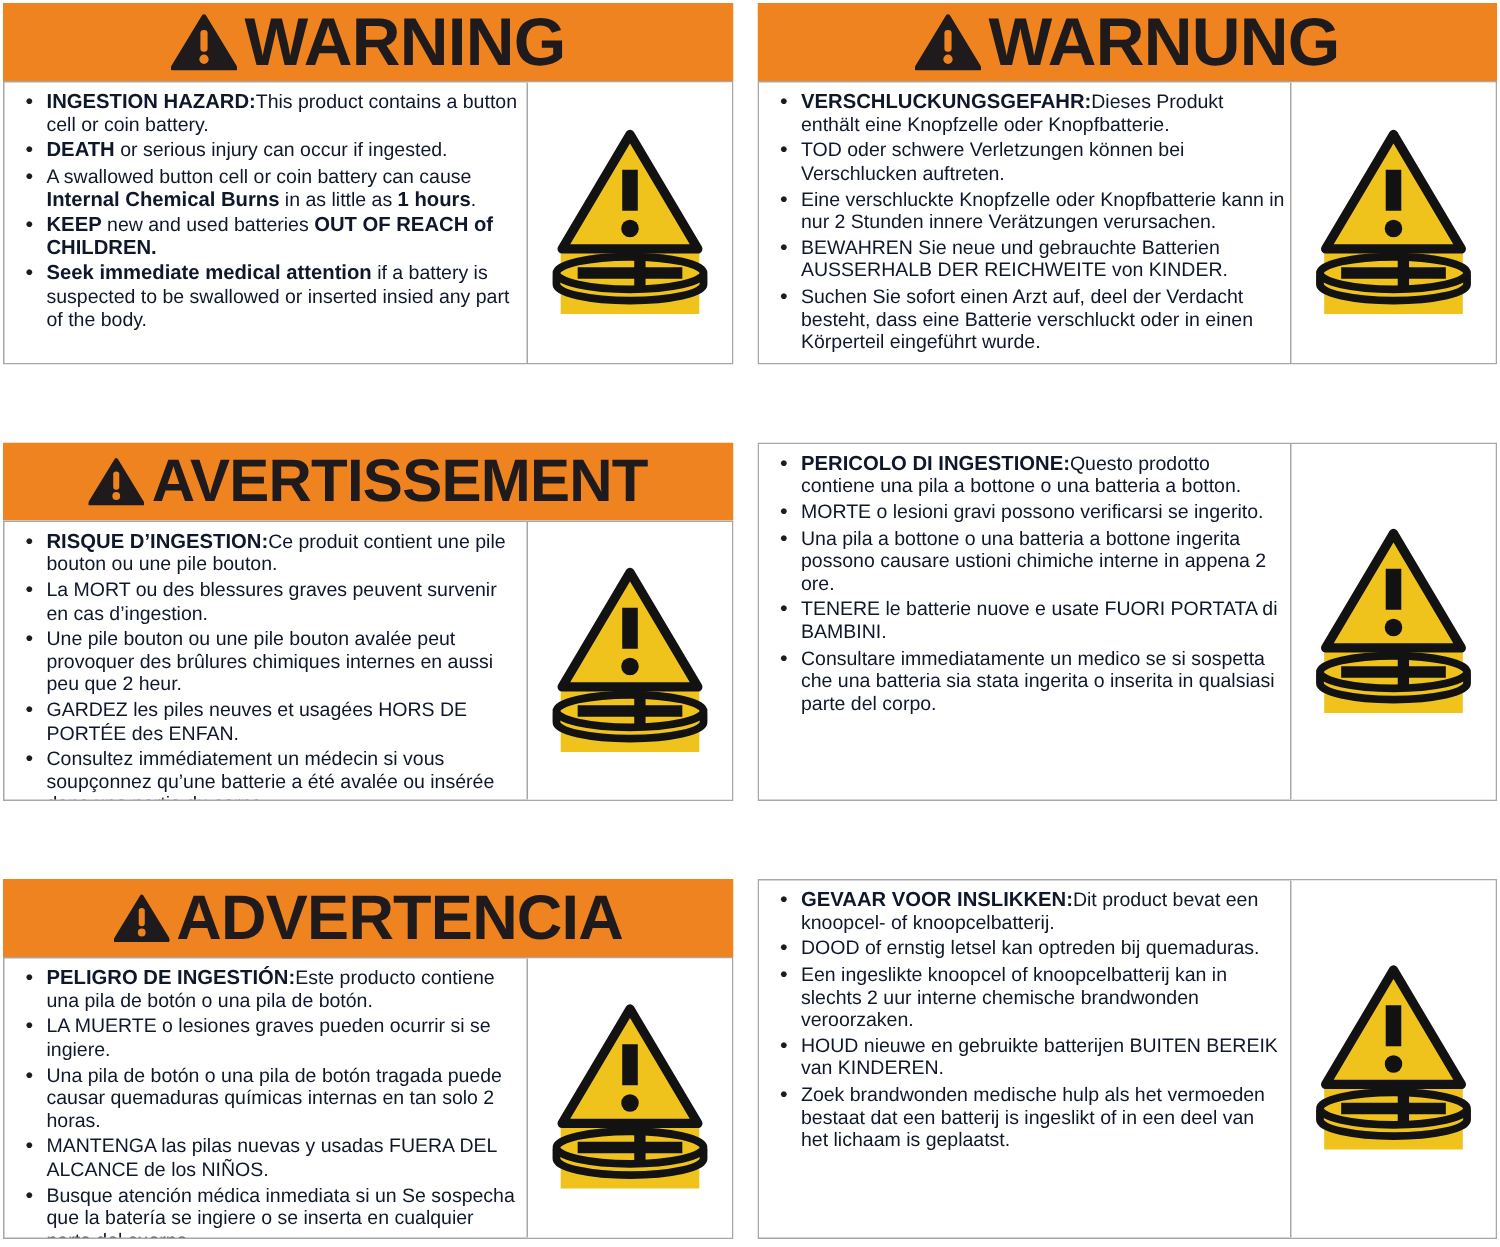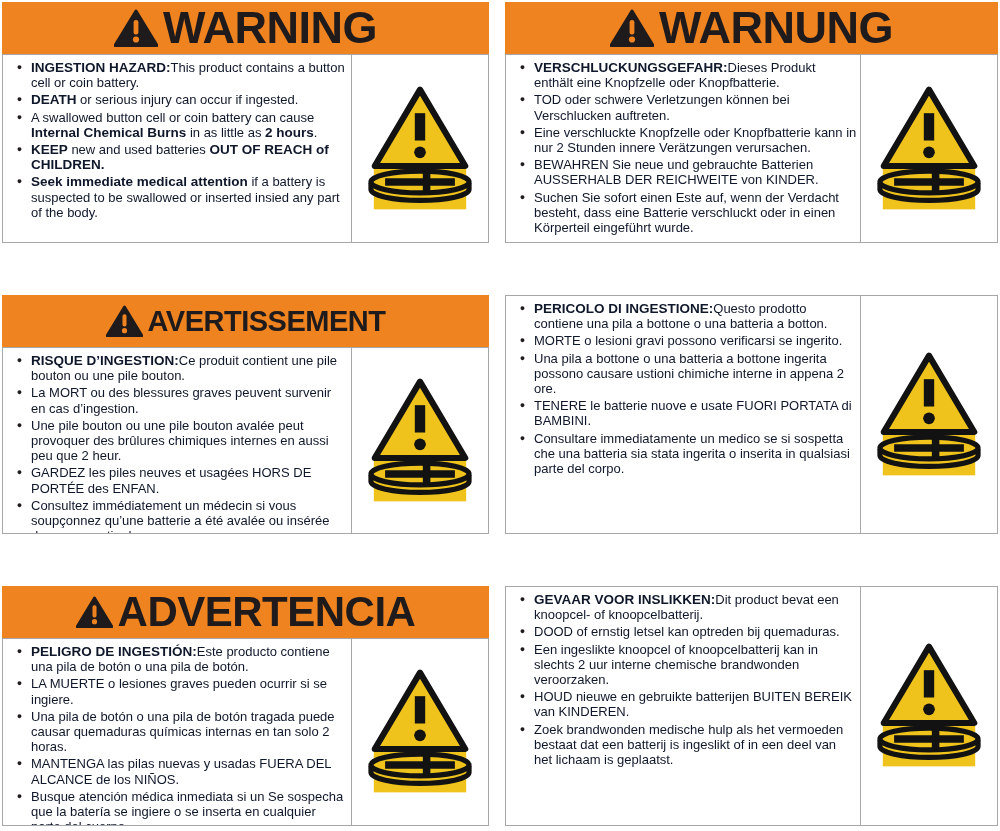--- a/index.html
+++ b/index.html
@@ -4,21 +4,21 @@
 <style>
   html,body{margin:0;padding:0;background:#ffffff;}
   body{width:1000px;height:831px;font-family:"Liberation Sans",sans-serif;color:#1f1a1b;}
   .sheet{position:relative;width:1000px;height:831px;background:#fff;overflow:hidden;}
   .grid{display:grid;grid-template-columns:487px 493px;grid-template-rows:241px 239px 240px;
         column-gap:16px;row-gap:52px;padding:2px 0 0 2px;border-radius:11px;}
   .label{display:flex;flex-direction:column;overflow:hidden;}
   .header{height:52px;flex:none;background:var(--orange);display:flex;align-items:center;justify-content:center;gap:5px;}
   .title{font-weight:bold;color:#1f1a1b;letter-spacing:-0.5px;white-space:nowrap;}
   .r0 .title{font-size:45px;}
-  .r1 .title{font-size:29px;}
+  .r1 .title{font-size:40px;}
   .r2 .title{font-size:42px;text-align:right;}
   .hicon{width:44px;height:38px;}
   .r1 .hicon,.r2 .hicon{width:37px;height:32px;}
   .body{flex:1;min-height:0;background:#fff;border:1px solid #a7a7a9;display:flex;}
   .text{flex:1;min-width:0;padding:4px 3px 0 5px;overflow:hidden;}
   .bullet{display:flex;margin:1px 0 2px 0;}
   .marker{flex:none;width:23px;text-align:center;font-size:9px;line-height:15.2px;color:#1f1a1b;}
   .btext{flex:1;font-size:13px;line-height:15.2px;color:#0f172a;}
   .btext .b{font-weight:bold;font-size:13.5px;}
   .iconcol{flex:none;width:136px;border-left:1px solid #a7a7a9;display:flex;align-items:center;justify-content:center;background:#fff;}
@@ -43,21 +43,21 @@
             <div class="bullet">
               <span class="marker">●</span>
               <span class="btext"><span class="b">INGESTION HAZARD:</span><span>This product contains a button cell or coin battery.</span></span>
             </div>
             <div class="bullet">
               <span class="marker">●</span>
               <span class="btext"><span class="b">DEATH</span><span> or serious injury can occur if ingested.</span></span>
             </div>
             <div class="bullet">
               <span class="marker">●</span>
-              <span class="btext"><span>A swallowed button cell or coin battery can cause </span><span class="b">Internal Chemical Burns</span><span> in as little as </span><span class="b">2 hours</span><span>.</span></span>
+              <span class="btext"><span>A swallowed button cell or coin battery can cause </span><span class="b">Internal Chemical Burns</span><span> in as little as </span><span class="b">1 hours</span><span>.</span></span>
             </div>
             <div class="bullet">
               <span class="marker">●</span>
               <span class="btext"><span class="b">KEEP</span><span> new and used batteries </span><span class="b">OUT OF REACH of CHILDREN.</span></span>
             </div>
             <div class="bullet">
               <span class="marker">●</span>
               <span class="btext"><span class="b">Seek immediate medical attention</span><span> if a battery is suspected to be swallowed or inserted insied any part of the body.</span></span>
             </div>
           </div>
@@ -98,21 +98,21 @@
             <div class="bullet">
               <span class="marker">●</span>
               <span class="btext"><span>Eine verschluckte Knopfzelle oder Knopfbatterie kann in nur 2 Stunden innere Verätzungen verursachen.</span></span>
             </div>
             <div class="bullet">
               <span class="marker">●</span>
               <span class="btext"><span>BEWAHREN Sie neue und gebrauchte Batterien AUSSERHALB DER REICHWEITE von KINDER.</span></span>
             </div>
             <div class="bullet">
               <span class="marker">●</span>
-              <span class="btext"><span>Suchen Sie sofort einen Este auf, wenn der Verdacht besteht, dass eine Batterie verschluckt oder in einen Körperteil eingeführt wurde.</span></span>
+              <span class="btext"><span>Suchen Sie sofort einen Arzt auf, deel der Verdacht besteht, dass eine Batterie verschluckt oder in einen Körperteil eingeführt wurde.</span></span>
             </div>
           </div>
       <div class="iconcol">
         <svg class="picon" viewBox="0 0 112 140" aria-hidden="true">
           <rect x="7" y="86" width="98" height="48" fill="var(--yellow)"></rect>
           <path d="M4 106 v7 a52 11.5 0 0 0 104 0 v-7" fill="var(--yellow)" stroke="#121212" stroke-width="5.5"></path>
           <ellipse cx="56" cy="105" rx="52" ry="11.5" fill="var(--yellow)" stroke="#121212" stroke-width="5.5"></ellipse>
           <line x1="19" y1="105" x2="93" y2="105" stroke="#121212" stroke-width="8"></line>
           <line x1="63" y1="93.5" x2="63" y2="116.5" stroke="#121212" stroke-width="8"></line>
           <path d="M56 7 L104 88 L8 88 Z" fill="var(--yellow)" stroke="#121212" stroke-width="6.5" stroke-linejoin="round"></path>

